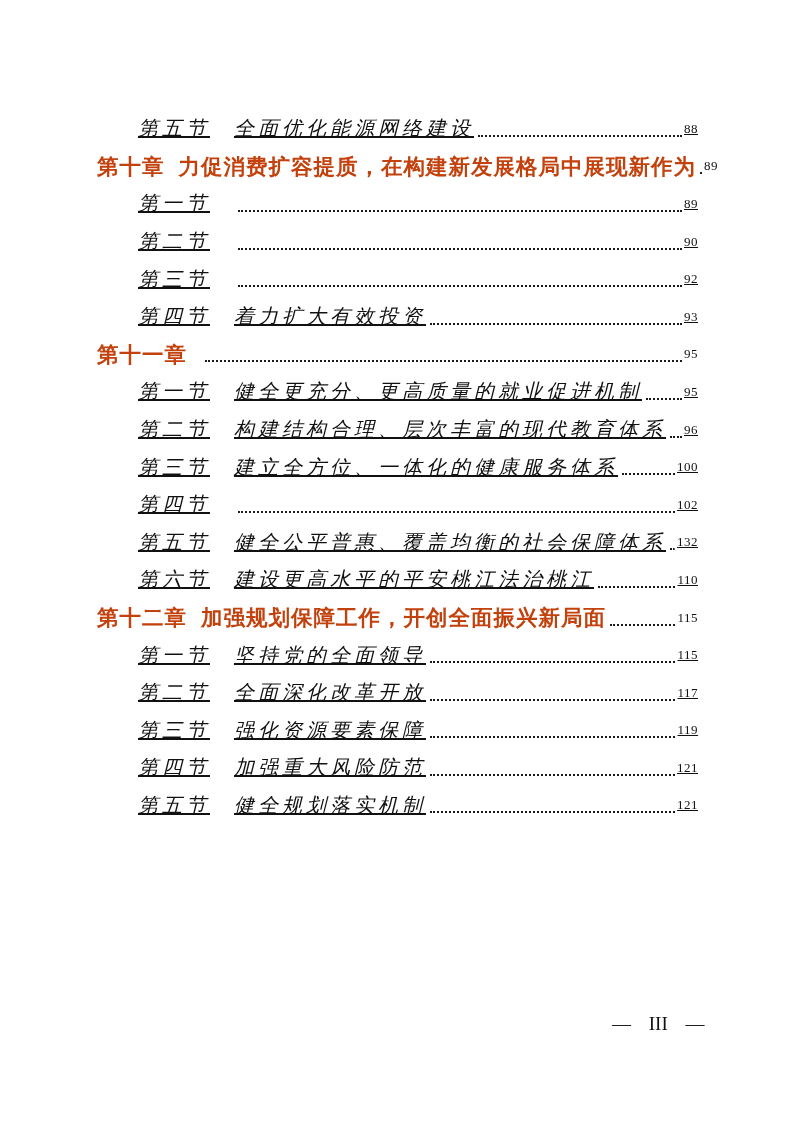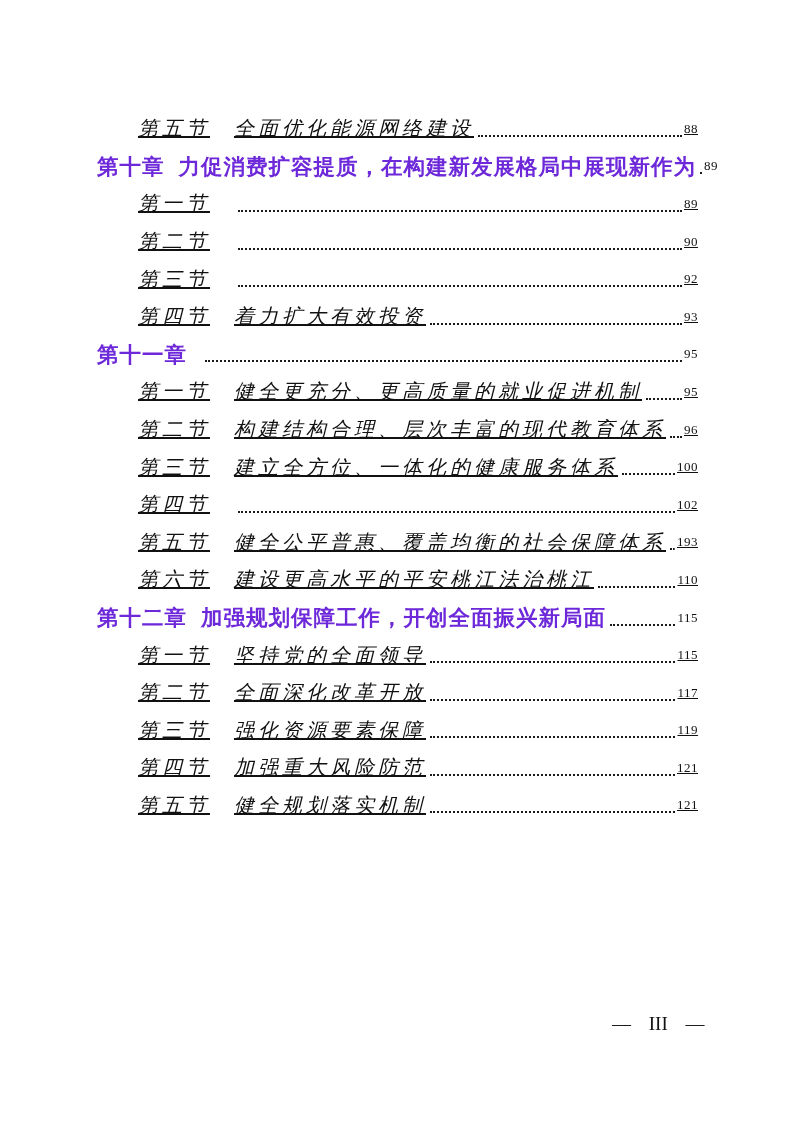--- a/index.html
+++ b/index.html
@@ -39,21 +39,21 @@
     letter-spacing: 4px;
     font-style: italic; 
   }
   .row.section .label { margin-right: 24px; }
   .row.chapter .label,
   .row.chapter .title {
     font-family: "Liberation Sans", sans-serif;
     font-weight: 700;
     font-size: 21.5px;
     letter-spacing: 1px;
-    color: #6d28d9;
+    color: #c2410c;
   }
   .row.chapter .label { margin-right: 14px; }
   .leader {
     flex: 1 1 auto;
     min-width: 2px;
     height: 0;
     border-bottom: 2px dotted #1a1a1a;
     align-self: center;
     transform: translateY(7px);
     margin: 0 2px 0 4px;
@@ -156,21 +156,21 @@
   <div class="row section">
     <span class="label">第四节</span>
     <span class="leader"></span>
     <span class="pagenum">102</span>
   </div>
 
   <div class="row section">
     <span class="label">第五节</span>
     <span class="title">健全公平普惠、覆盖均衡的社会保障体系</span>
     <span class="leader"></span>
-    <span class="pagenum">193</span>
+    <span class="pagenum">132</span>
   </div>
 
   <div class="row section">
     <span class="label">第六节</span>
     <span class="title">建设更高水平的平安桃江法治桃江</span>
     <span class="leader"></span>
     <span class="pagenum">110</span>
   </div>
 
   <div class="row chapter">

